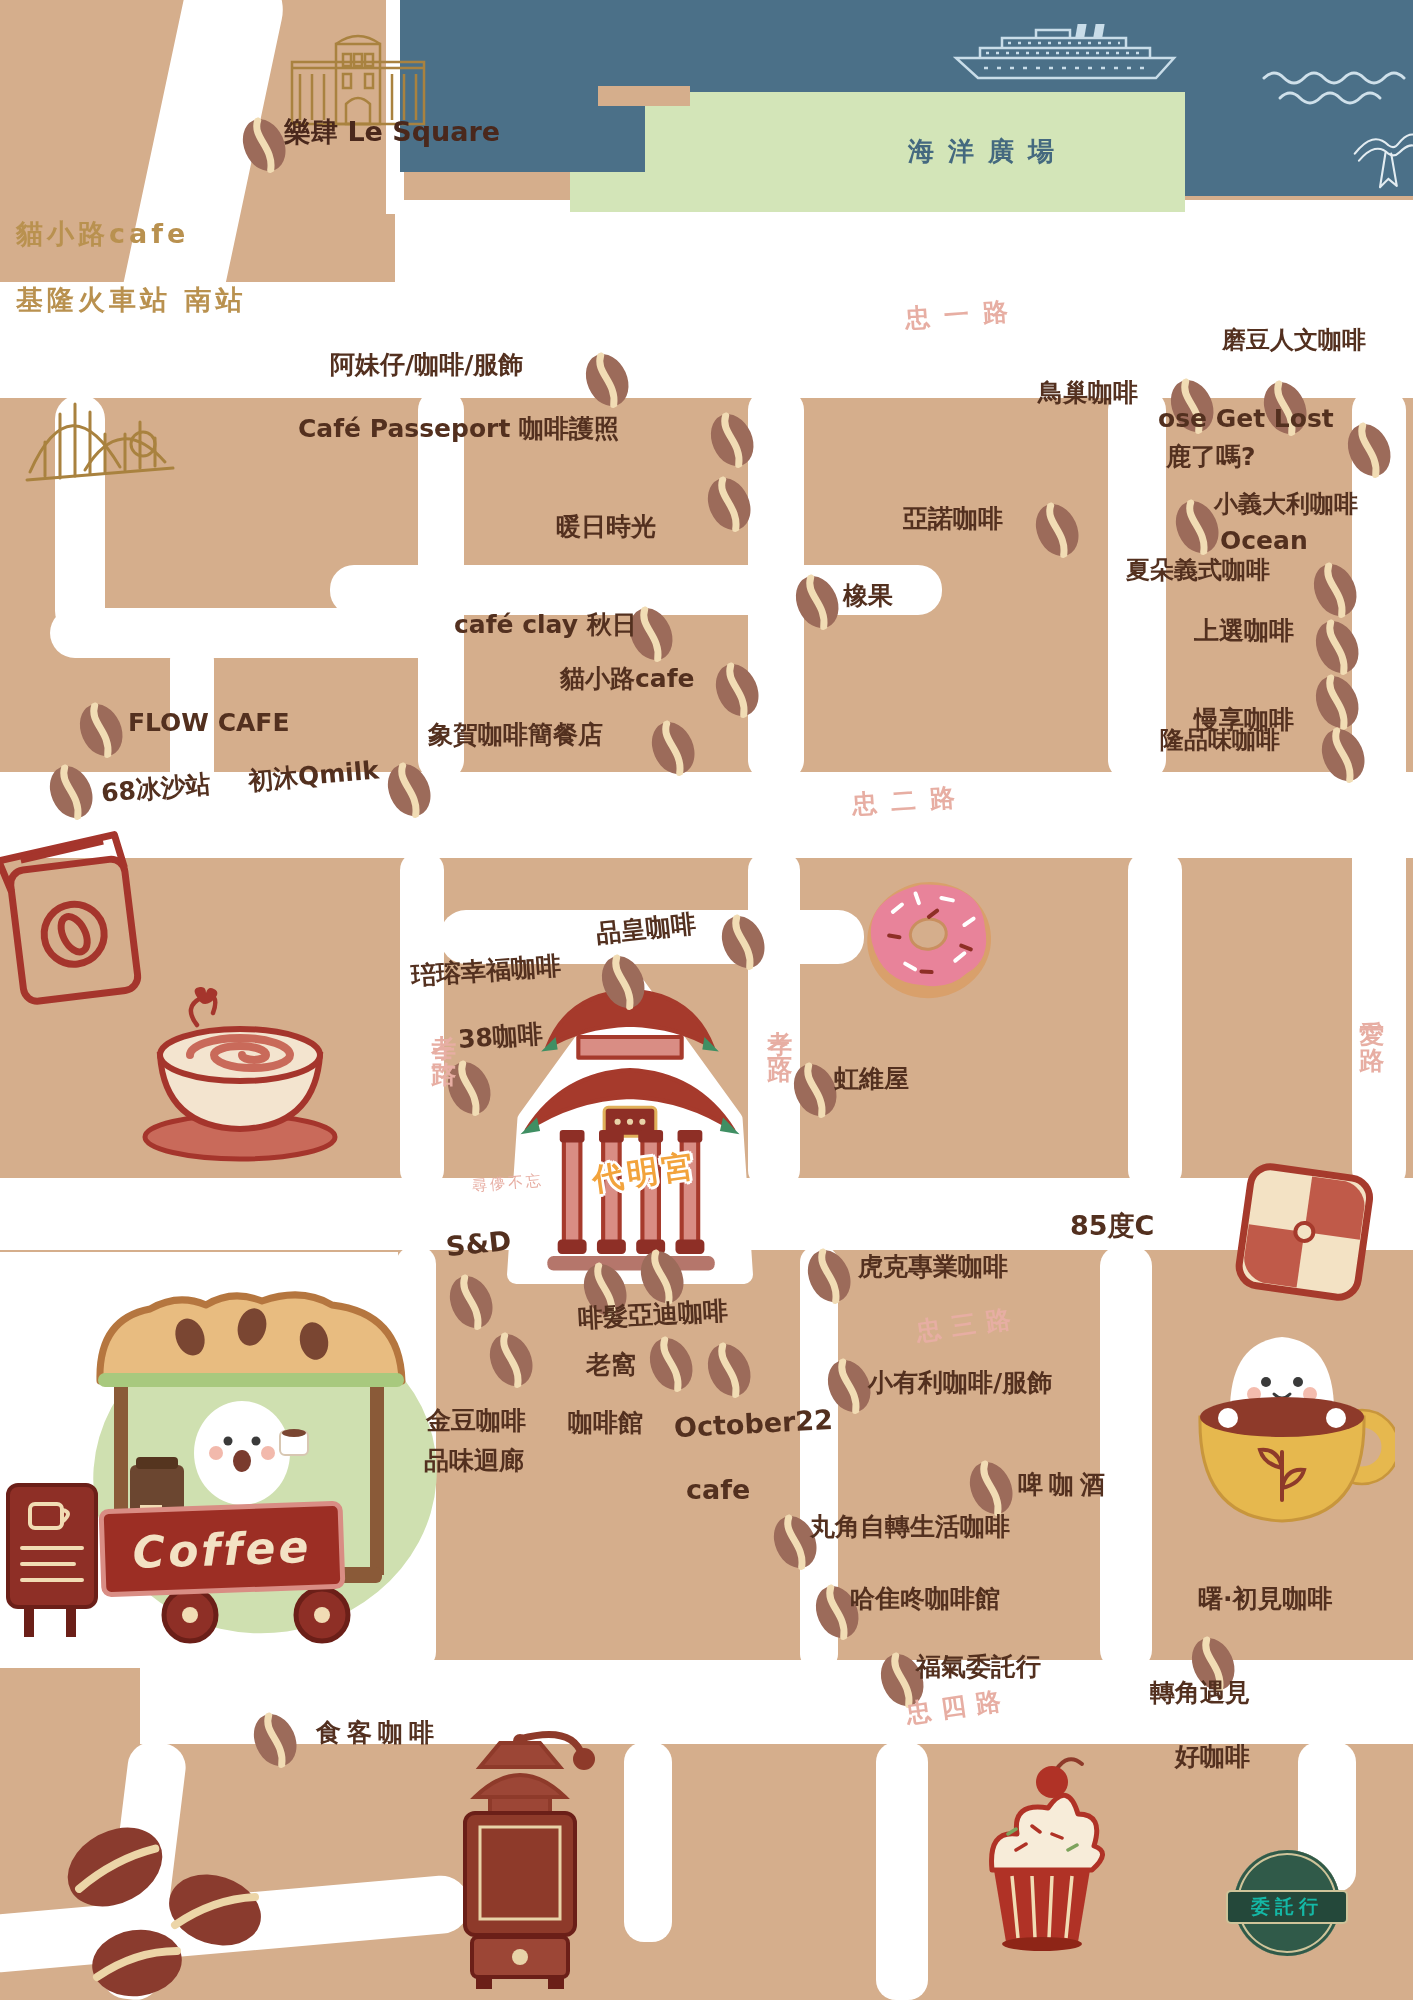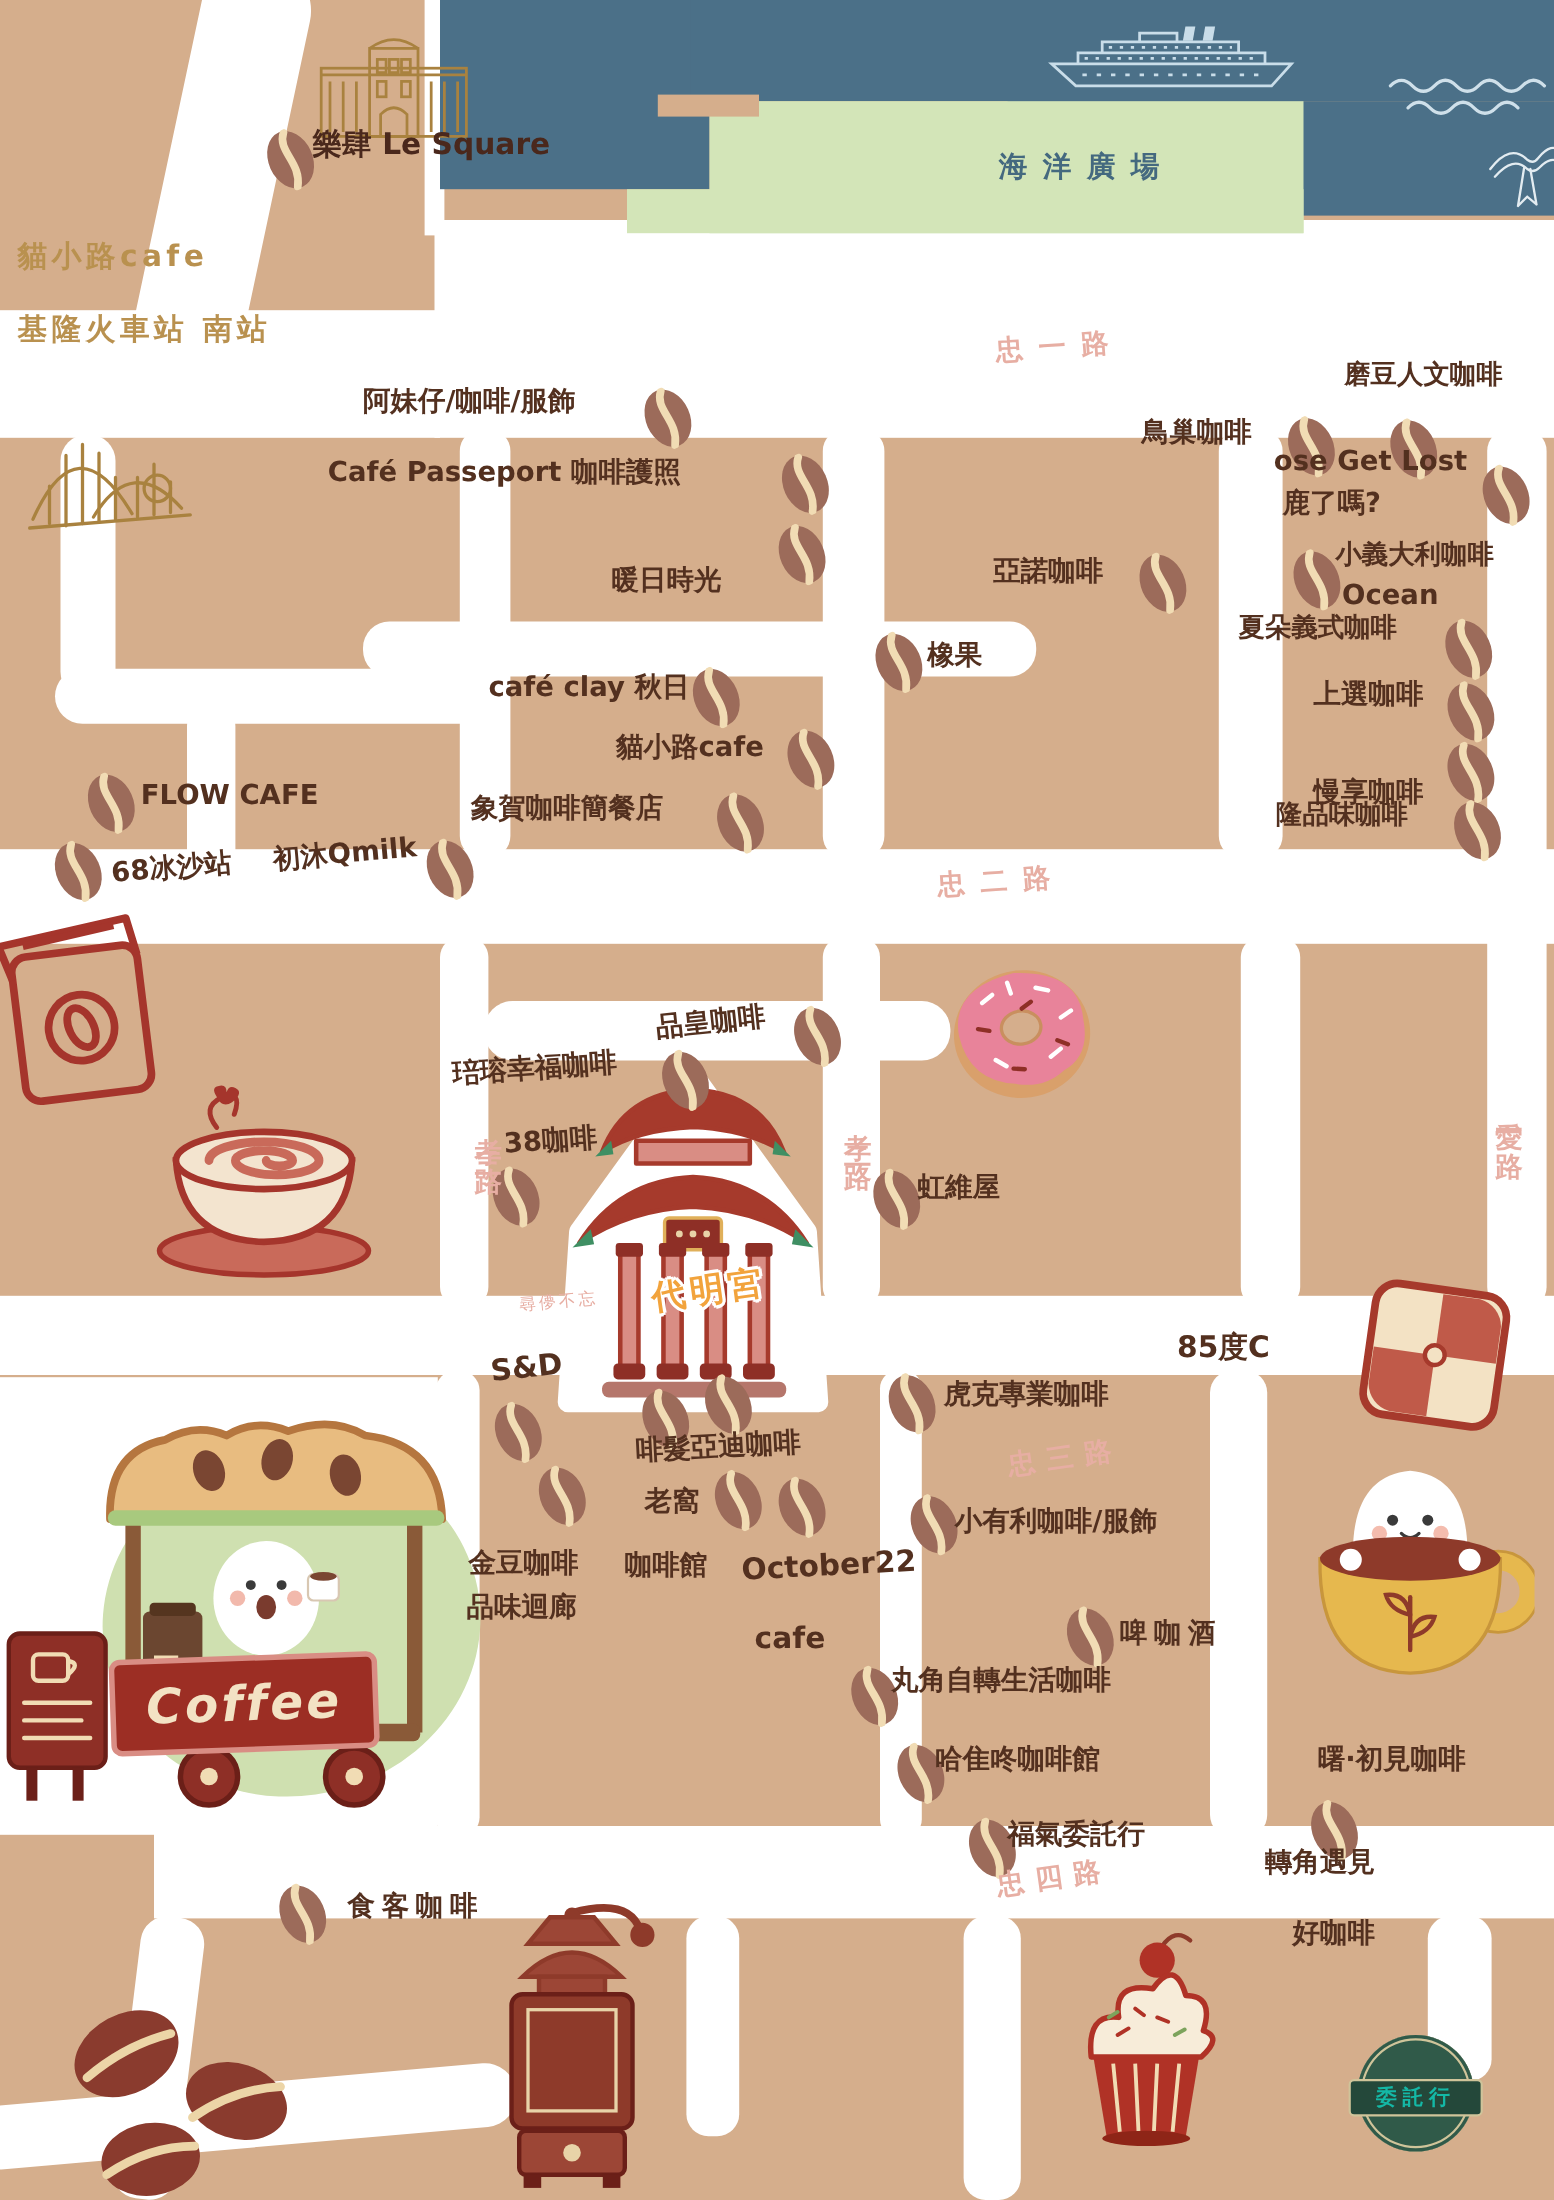--- a/index.html
+++ b/index.html
@@ -546,21 +546,21 @@
       <span class="lbl cafe" style="left: 1158px; top: 406px;">ose Get Lost</span>
       <span class="lbl cafe" style="left: 1166px; top: 444px;">鹿了嗎?</span>
       <span class="lbl cafe" style="left: 1214px; top: 492px; font-size: 24px;">小義大利咖啡</span>
       <span class="lbl cafe" style="left: 1220px; top: 528px;">Ocean</span>
       <span class="lbl cafe" style="left: 903px; top: 506px;">亞諾咖啡</span>
       <span class="lbl cafe" style="left: 843px; top: 583px;">橡果</span>
       <span class="lbl cafe" style="left: 1126px; top: 558px; font-size: 24px;">夏朵義式咖啡</span>
       <span class="lbl cafe" style="left: 1194px; top: 618px;">上選咖啡</span>
       <span class="lbl cafe" style="left: 1194px; top: 674px; margin-top: 33px;">慢享咖啡</span>
       <span class="lbl cafe" style="left: 1160px; top: 728px; font-size: 24px;">隆品味咖啡</span>
-      <span class="lbl cafe" style="left: 444px; top: 612px;">café clay 秋日</span>
+      <span class="lbl cafe" style="left: 454px; top: 612px;">café clay 秋日</span>
       <span class="lbl cafe" style="left: 560px; top: 666px;">貓小路cafe</span>
       <span class="lbl cafe" style="left: 428px; top: 722px;">象賀咖啡簡餐店</span>
       <span class="lbl cafe" style="left: 128px; top: 710px;">FLOW CAFE</span>
       <span class="lbl cafe" style="left: 101px; top: 776px; transform: rotate(-5deg);">68冰沙站</span>
       <span class="lbl cafe" style="left: 248px; top: 763px; transform: rotate(-5deg);">初沐Qmilk</span>
       <span class="lbl cafe" style="left: 596px; top: 916px; transform: rotate(-6deg);">品皇咖啡</span>
       <span class="lbl cafe" style="left: 411px; top: 958px; transform: rotate(-4deg);">琣瑢幸福咖啡</span>
       <span class="lbl cafe" style="left: 458px; top: 1024px; transform: rotate(-4deg);">38咖啡</span>
       <span class="lbl cafe" style="left: 834px; top: 1066px;">虹維屋</span>
       <span class="lbl cafe" style="left: 446px; top: 1230px; font-size: 27px; transform: rotate(-6deg);">S&amp;D</span>

